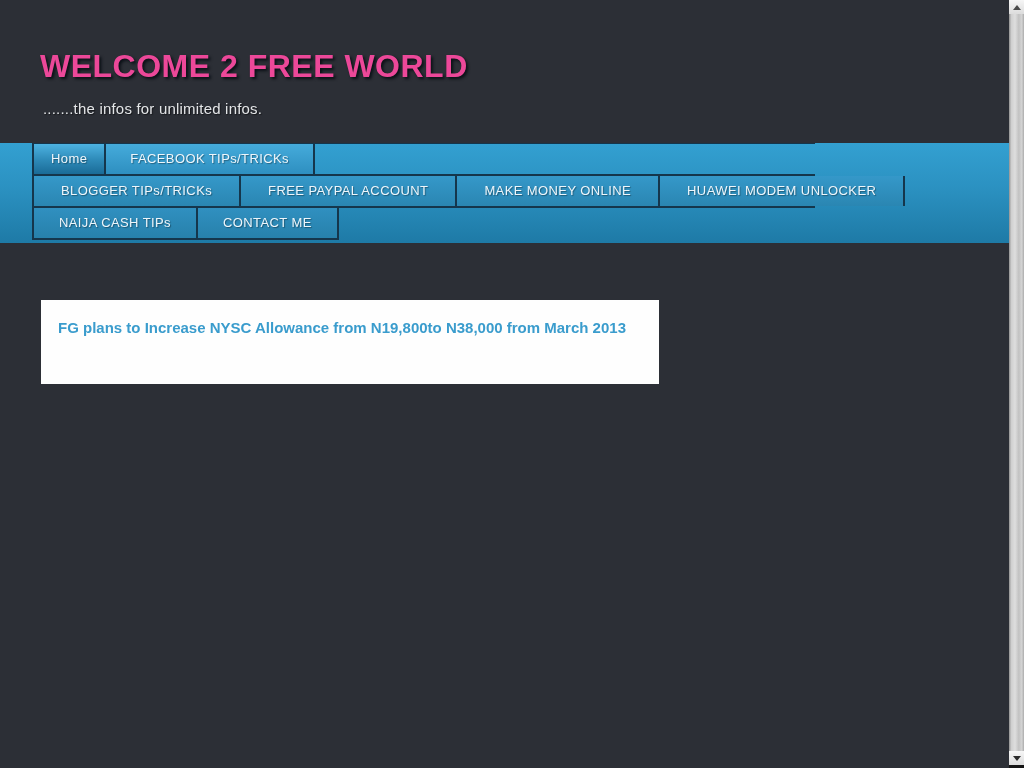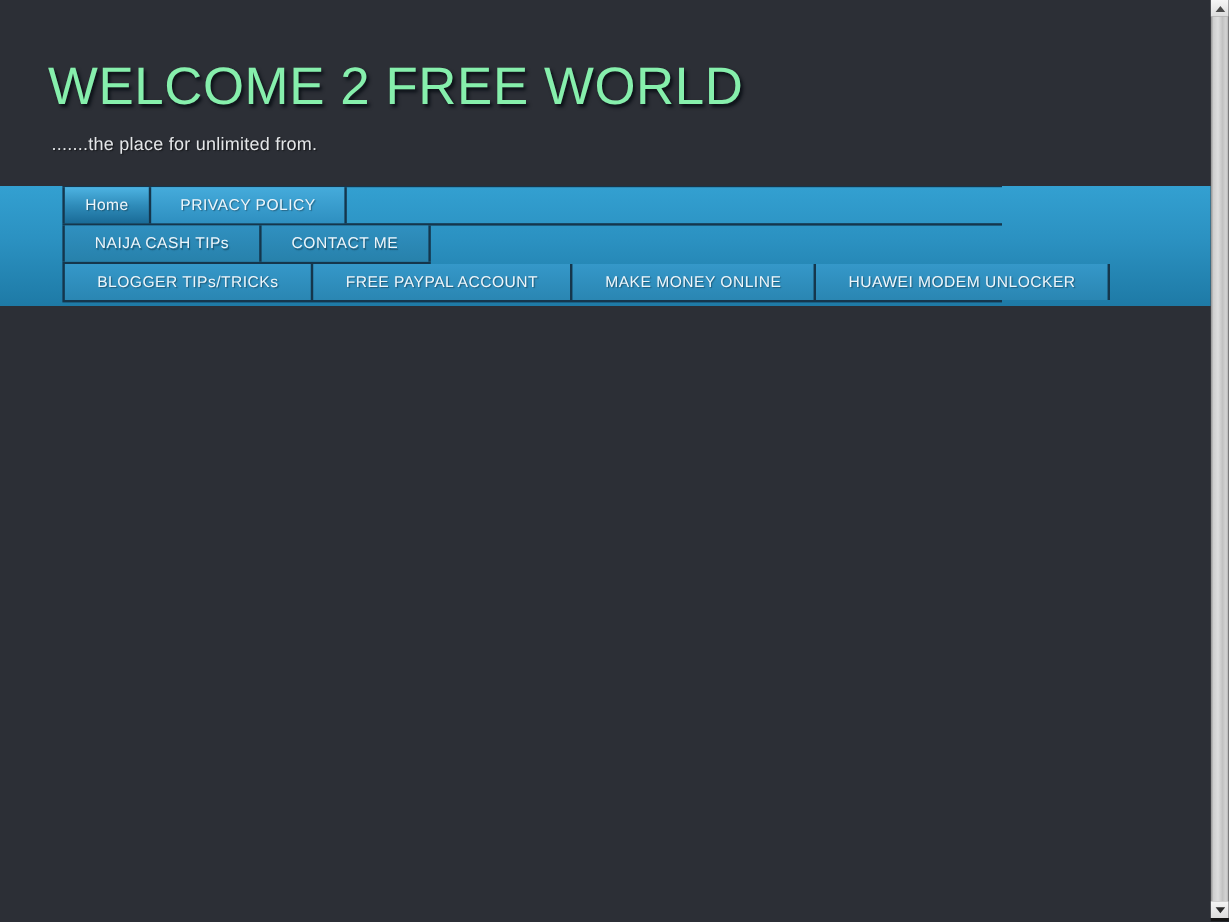--- a/index.html
+++ b/index.html
@@ -12,42 +12,42 @@
     font-family: "Liberation Sans", sans-serif;
   }
 
   
   .page { position: absolute; left: 0; top: 0; width: 1009px; height: 768px; }
 
   
   .site-header { padding: 50px 0 0 40px; }
   .site-title {
     margin: 0;
-    font-size: 44px;
-    font-weight: 400;
+    font-size: 32px;
+    font-weight: 700;
     line-height: 1.05;
-    color: #86efac;
+    color: #ec4899;
     letter-spacing: 0.5px;
     text-shadow: 2px 2px 3px rgba(5,10,16,0.85);
   }
   .site-subtitle {
     margin: 16px 0 0 3px;
     font-size: 15px;
     color: #e4e6e8;
     letter-spacing: 0.2px;
     text-shadow: 1px 1px 1px rgba(0,0,0,0.5);
   }
 
   
   .main-nav {
     margin-top: 26px;
     height: 100px;
     background: linear-gradient(180deg, #33a0d1 0%, #2b91c1 45%, #1e7aa6 100%);
   }
-  .tabs-wrap { margin-left: 52px; }
+  .tabs-wrap { margin-left: 32px; }
   .nav-row {
     list-style: none;
     margin: 0; padding: 0;
     display: flex;
     border-bottom: 2px solid #15364c;
   }
   .nav-row.r1 { width: 783px; border-top: 1px solid #15364c; }
   .nav-row.r2 { width: 783px; }
   .nav-row.r3 { width: max-content; }
   .tab {
@@ -121,42 +121,47 @@
     border-top: 5px solid #2a2a2a;
   }
 </style>
 </head>
 <body>
 
 <div class="page">
 
   <header class="site-header">
     <h1 class="site-title">WELCOME 2 FREE WORLD</h1>
-    <p class="site-subtitle">.......the place for unlimited from.</p>
+    <p class="site-subtitle">.......the infos for unlimited infos.</p>
   </header>
 
   <nav class="main-nav">
     <div class="tabs-wrap">
       <ul class="nav-row r1">
         <li class="tab active">Home</li>
-        <li class="tab">PRIVACY POLICY</li>
-      </ul>
-      <ul class="nav-row r3">
-        <li class="tab">NAIJA CASH TIPs</li>
-        <li class="tab">CONTACT ME</li>
+        <li class="tab">FACEBOOK TIPs/TRICKs</li>
       </ul>
       <ul class="nav-row r2">
         <li class="tab">BLOGGER TIPs/TRICKs</li>
         <li class="tab">FREE PAYPAL ACCOUNT</li>
         <li class="tab">MAKE MONEY ONLINE</li>
         <li class="tab">HUAWEI MODEM UNLOCKER</li>
       </ul>
+      <ul class="nav-row r3">
+        <li class="tab">NAIJA CASH TIPs</li>
+        <li class="tab">CONTACT ME</li>
+      </ul>
     </div>
   </nav>
 
+  <main>
+    <article class="post-box">
+      <h2 class="post-title">FG plans to Increase NYSC Allowance from N19,800to N38,000 from March 2013</h2>
+    </article>
+  </main>
 
 </div>
 
 <div class="scrollbar">
   <div class="sb-btn up">
     <span class="tri-up"></span>
   </div>
   <div class="sb-track"></div>
   <div class="sb-btn down">
     <span class="tri-down"></span>

